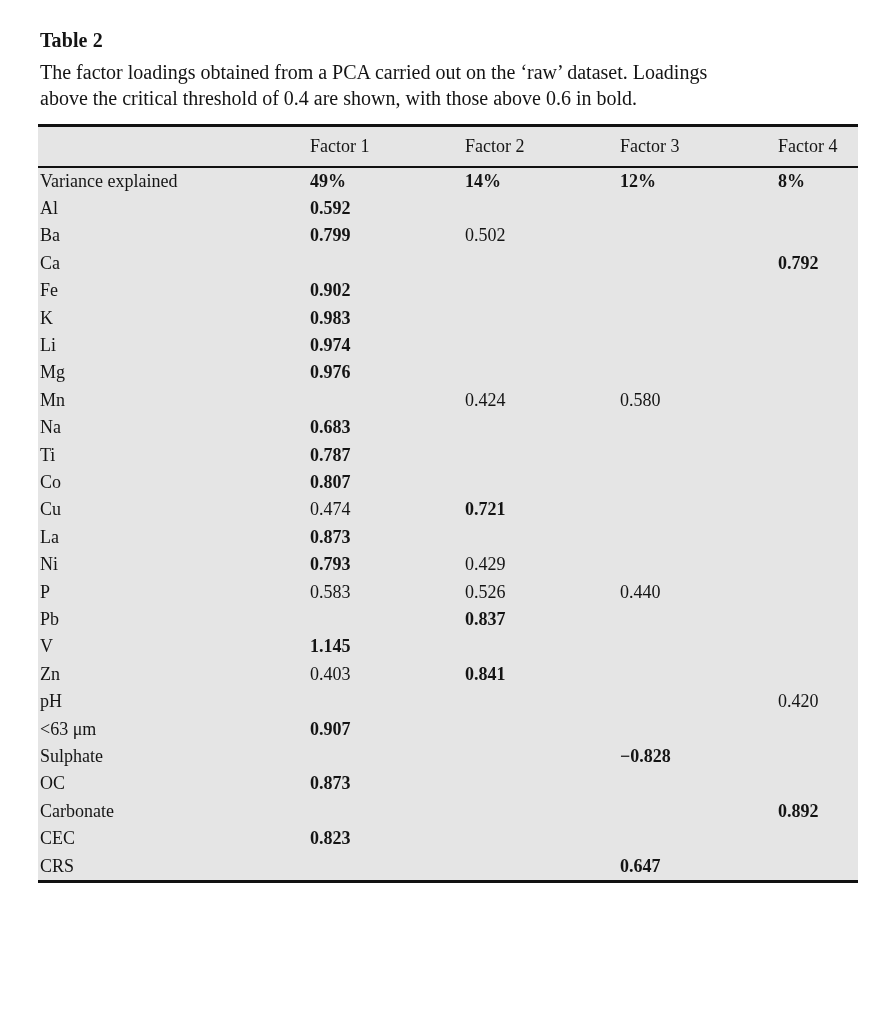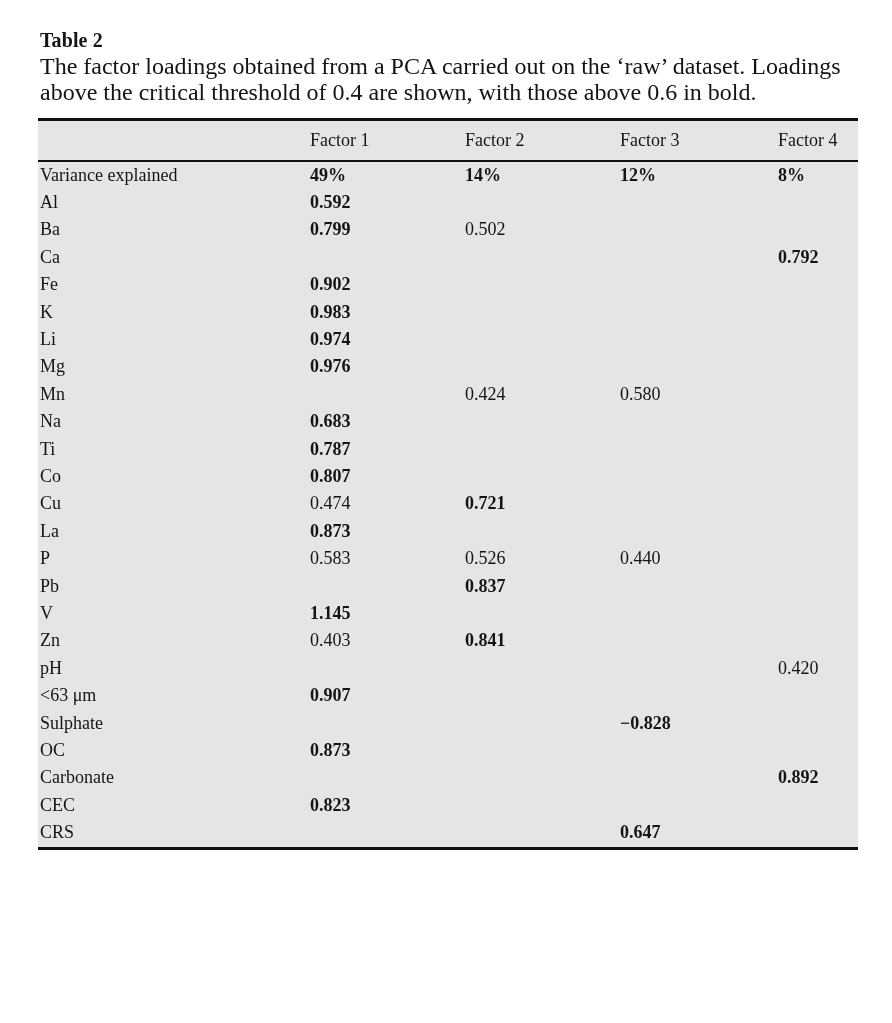--- a/index.html
+++ b/index.html
@@ -17,22 +17,22 @@
     height: 1023px;
     padding: 27px 16px 0 40px;
   }
   .table-label {
     font-size: 20px;
     font-weight: 700;
     line-height: 26px;
     letter-spacing: 0.1px;
   }
   .caption {
-    margin-top: 1px;
-    font-size: 24px;
+    margin-top: 7px;
+    font-size: 20px;
     line-height: 25.5px;
   }
   .caption .cap-line { white-space: nowrap; }
   table.loadings {
     margin-top: 13px;
     margin-left: -2px;
     width: 820px;
     border-collapse: collapse;
     table-layout: fixed;
     background: #e5e5e5;
@@ -180,20 +180,27 @@
           <td></td>
         </tr>
         <tr>
           <td class="label-cell">La</td>
           <td class="bold">0.873</td>
           <td></td>
           <td></td>
           <td></td>
         </tr>
         <tr>
+          <td class="label-cell">Ni</td>
+          <td class="bold">0.793</td>
+          <td>0.429</td>
+          <td></td>
+          <td></td>
+        </tr>
+        <tr>
           <td class="label-cell">P</td>
           <td>0.583</td>
           <td>0.526</td>
           <td>0.440</td>
           <td></td>
         </tr>
         <tr>
           <td class="label-cell">Pb</td>
           <td></td>
           <td class="bold">0.837</td>

